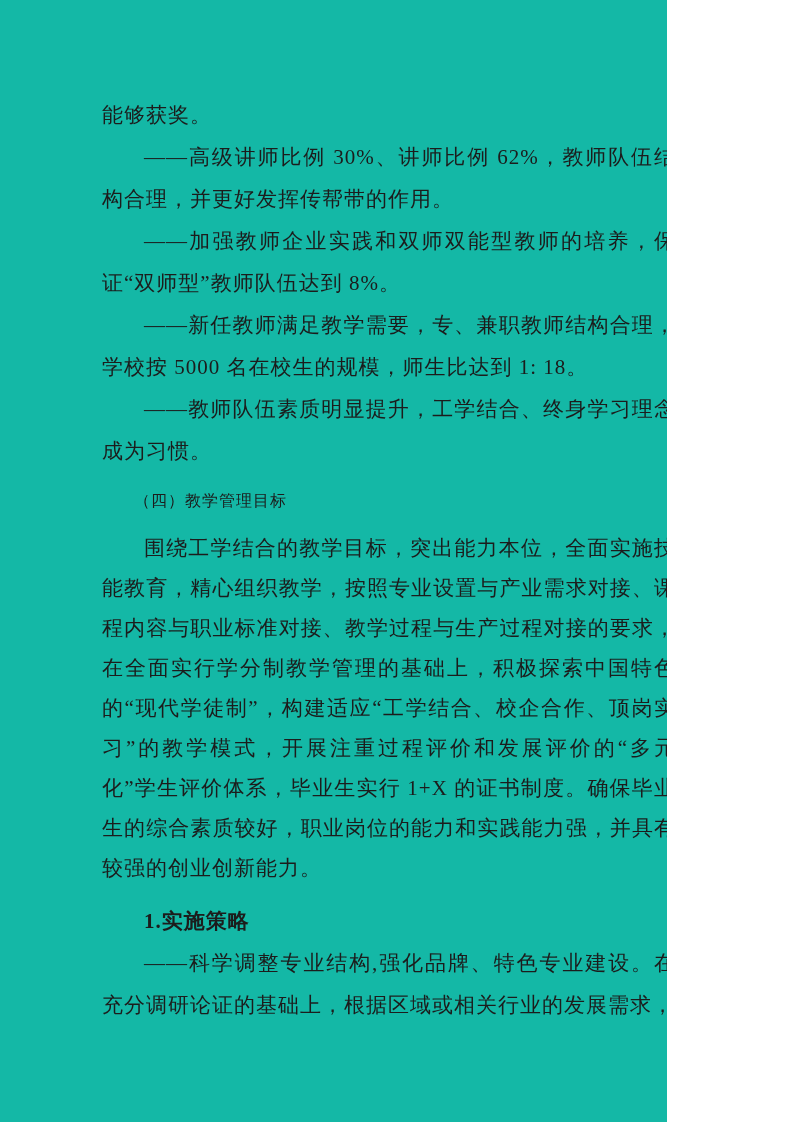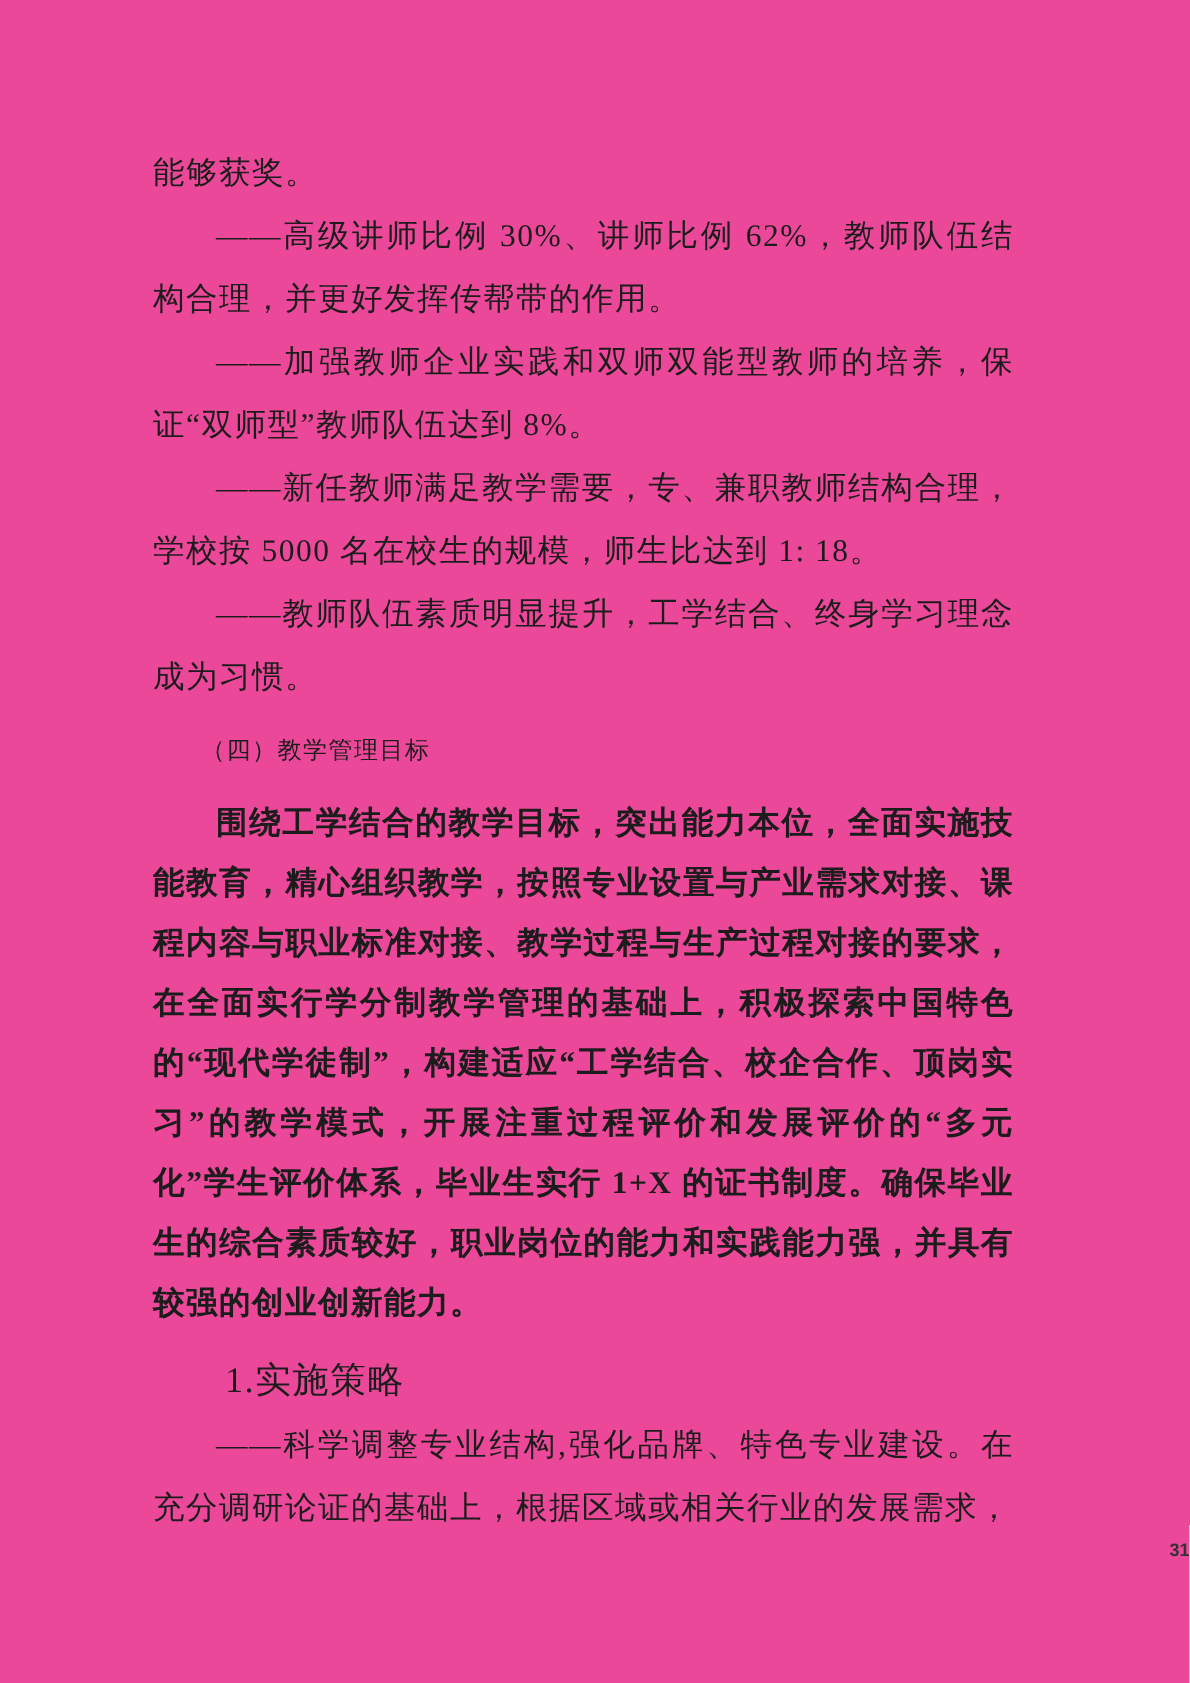--- a/index.html
+++ b/index.html
@@ -2,23 +2,23 @@
 <html><head>
 <meta charset="utf-8">
 <style>
   html, body {
     margin: 0;
     padding: 0;
     background: #ffffff;
   }
   .page {
     position: relative;
-    width: 793px;
+    width: 667px;
     height: 1122px;
-    background: #ec4899;
+    background: #14b8a6;
     overflow: hidden;
     font-family: "Liberation Serif", "DejaVu Serif", serif;
     color: #1c1c1c;
   }
   .content {
     position: absolute;
     left: 102px;
     top: 94px;
     width: 574px;
   }
@@ -29,40 +29,39 @@
     letter-spacing: 1px;
     text-align: justify;
     text-indent: 2em;
     word-break: break-all;
   }
   .para.continuation {
     text-indent: 0;
   }
   .body-para {
     line-height: 40px;
-    font-weight: bold;
   }
   .heading-kaiti {
     margin: 8px 0 0 0;
     font-size: 16px;
     line-height: 42px;
     letter-spacing: 1px;
     text-indent: 2em;
     font-weight: normal;
   }
   .big-para-wrap {
     margin-top: 6px;
   }
   .heading-bold {
     margin: 12px 0 0 0;
-    font-size: 24px;
+    font-size: 21px;
     line-height: 42px;
     letter-spacing: 1px;
     text-indent: 2em;
-    font-weight: normal;
+    font-weight: bold;
   }
   .footer-page-number {
     position: absolute;
     left: 0;
     top: 1026px;
     width: 793px;
     text-align: right;
     font-family: "Liberation Sans", "DejaVu Sans", sans-serif;
     font-size: 12px;
     font-weight: bold;

